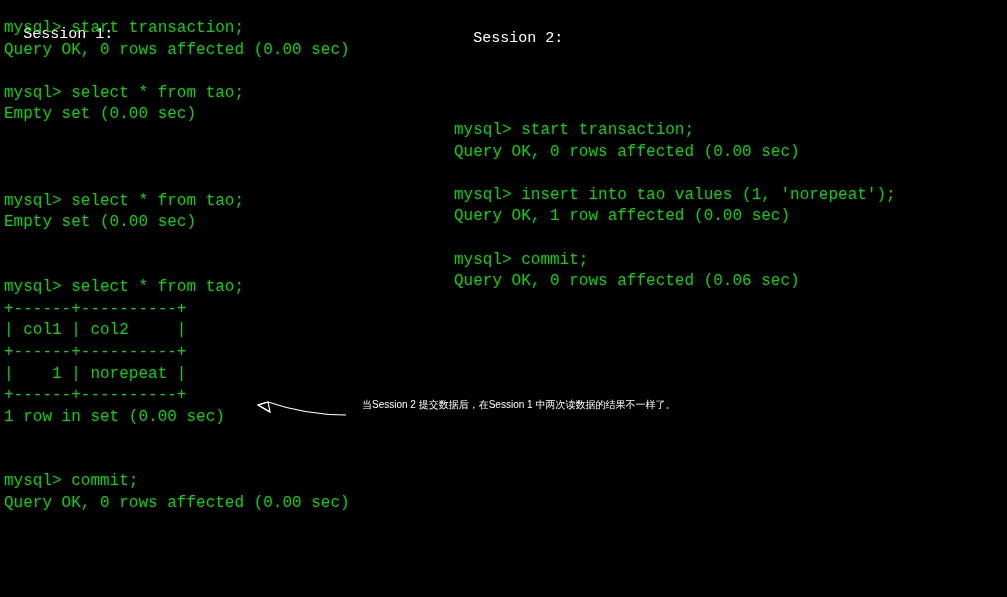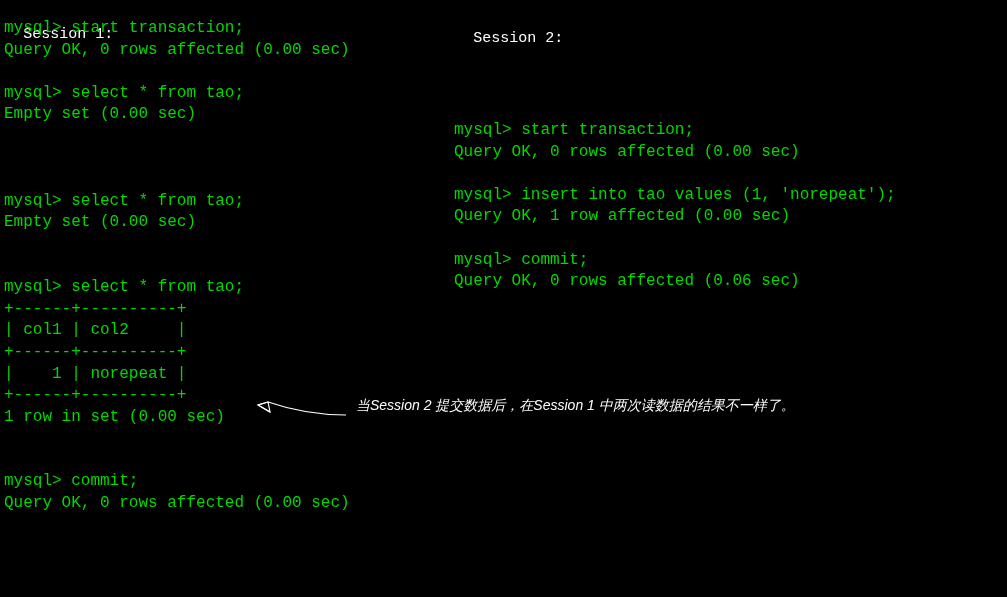--- a/index.html
+++ b/index.html
@@ -30,24 +30,23 @@
     .annotation-wrap {
       position: absolute;
       left: 256px;
       top: 390px;
       display: flex;
       align-items: center;
     }
     .annotation-text {
       color: #fff;
       font-family: "Microsoft YaHei", Arial, sans-serif;
-      font-size: 14px;
-      margin-left: 10px;
+      font-size: 10px;
+      margin-left: 16px;
       white-space: nowrap;
-      font-style: italic;
     }
     svg.arrow { display: block; }
   </style>
 </head>
 <body>
 
 <div class="col session1">
   <span class="session-label">Session 1:</span>
 </div>
 <div class="col session1-body">mysql&gt; start transaction;

